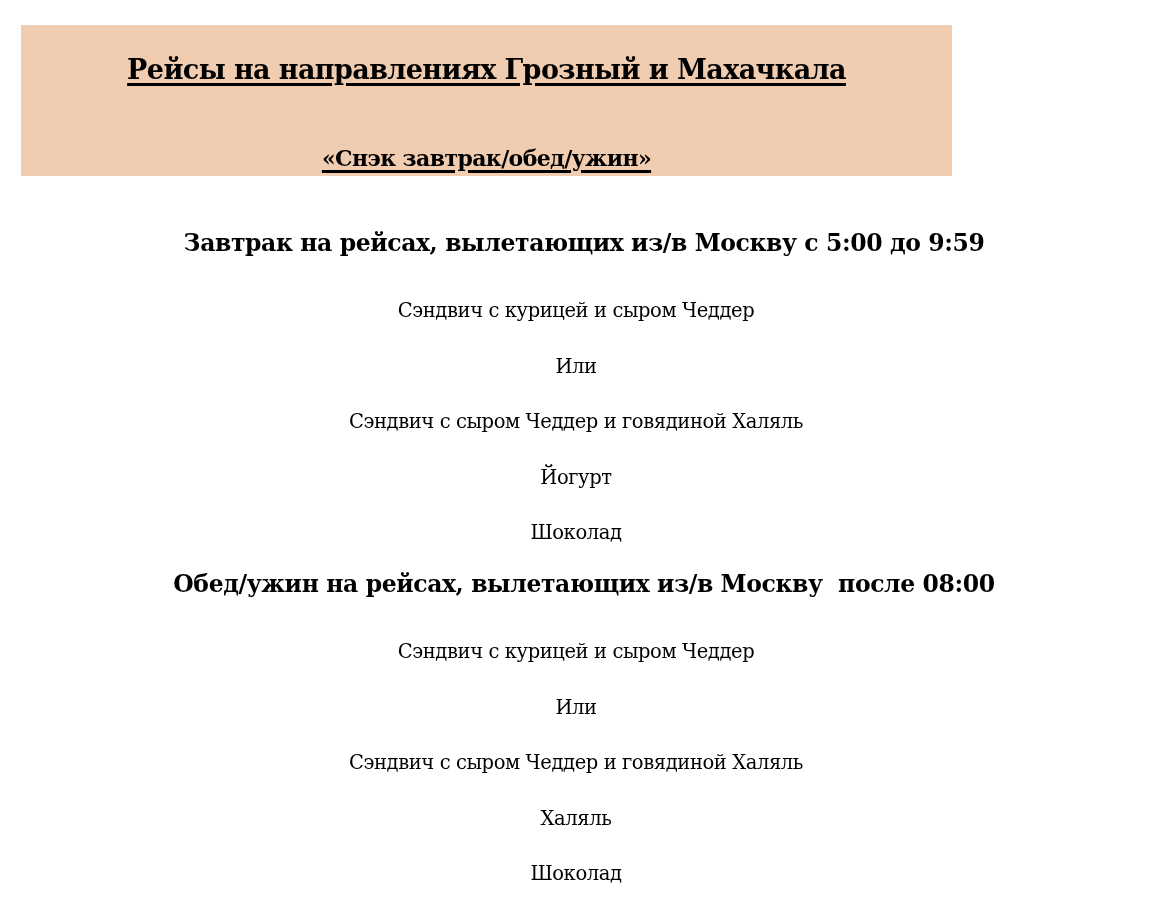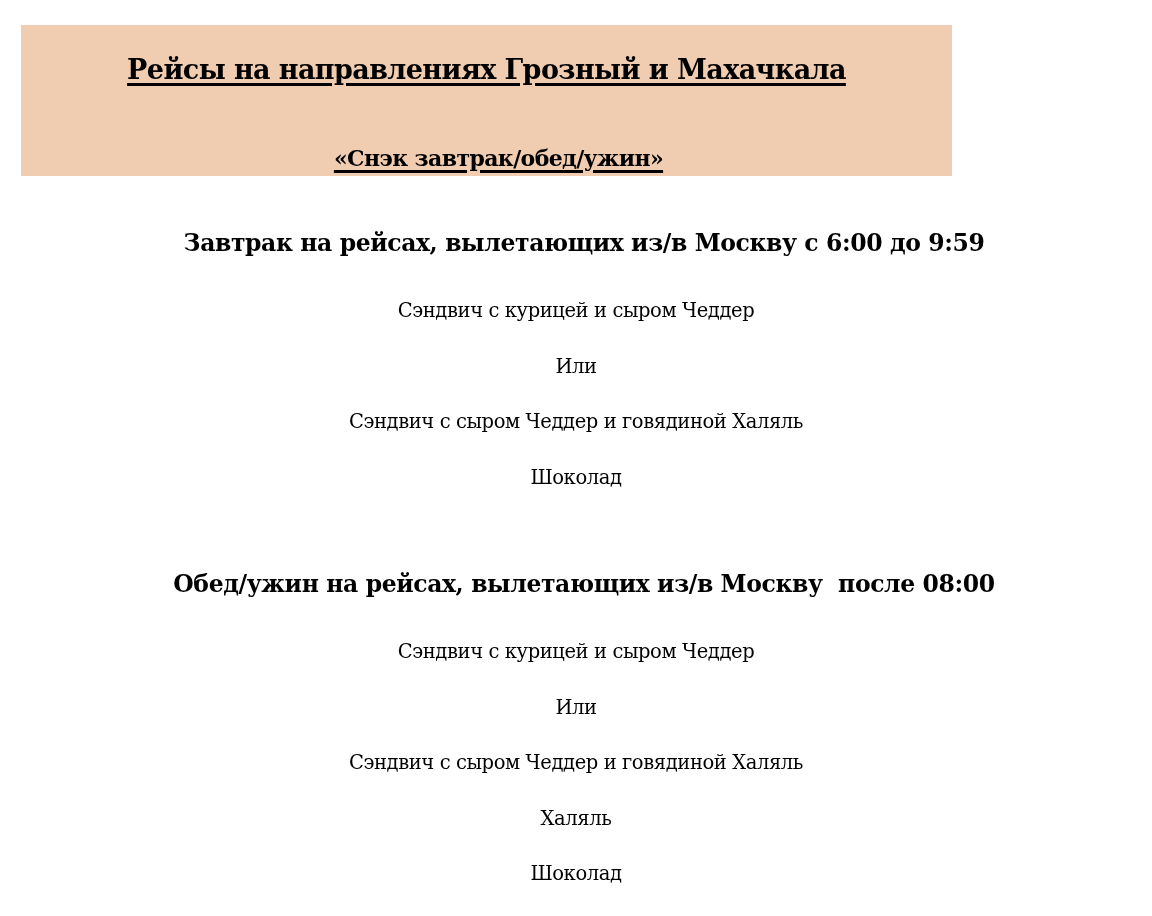--- a/index.html
+++ b/index.html
@@ -43,21 +43,20 @@
     width: 100%;
     top: 115px;
     text-align: center;
     font-weight: bold;
     font-size: 22px;
     line-height: 36px;
     text-decoration: underline;
     text-decoration-thickness: 3px;
     text-underline-offset: 4px;
     letter-spacing: -0.6px;
-    margin-left: 12px;
   }
   .section {
     position: absolute;
     left: 0;
     width: 1152px;
   }
   .section-heading {
     text-align: center;
     font-weight: bold;
     font-size: 23.5px;
@@ -82,25 +81,26 @@
 </style>
 </head>
 <body>
 
 <div class="header-box">
   <div class="title">Рейсы на направлениях Грозный и Махачкала</div>
   <div class="subtitle">«Снэк завтрак/обед/ужин»</div>
 </div>
 
 <div class="section section-1">
-  <div class="section-heading">Завтрак на рейсах, вылетающих из/в Москву с 6:00 до 9:59</div>
+  <div class="section-heading">Завтрак на рейсах, вылетающих из/в Москву с 5:00 до 9:59</div>
   <div class="items">
     <div class="item">Сэндвич с курицей и сыром Чеддер</div>
     <div class="item">Или</div>
     <div class="item">Сэндвич с сыром Чеддер и говядиной Халяль</div>
+    <div class="item">Йогурт</div>
     <div class="item">Шоколад</div>
   </div>
 </div>
 
 <div class="section section-2">
   <div class="section-heading">Обед/ужин на рейсах, вылетающих из/в Москву  после 08:00</div>
   <div class="items">
     <div class="item">Сэндвич с курицей и сыром Чеддер</div>
     <div class="item">Или</div>
     <div class="item">Сэндвич с сыром Чеддер и говядиной Халяль</div>

